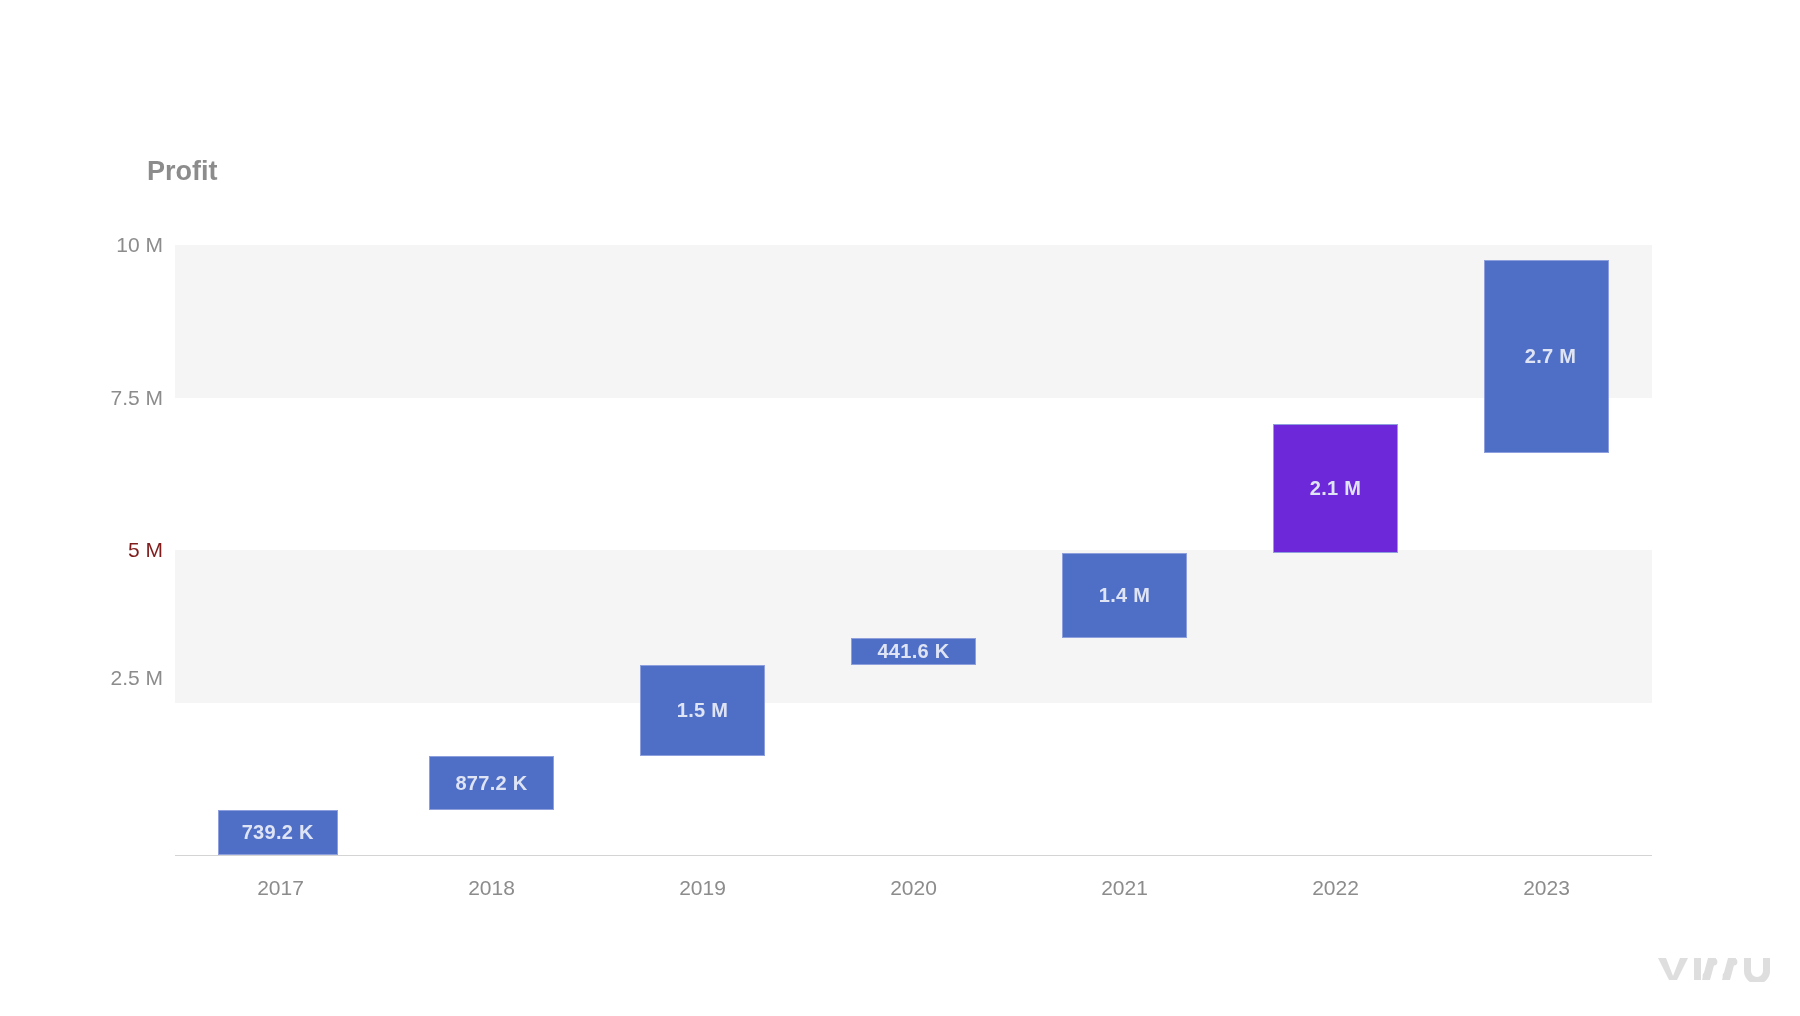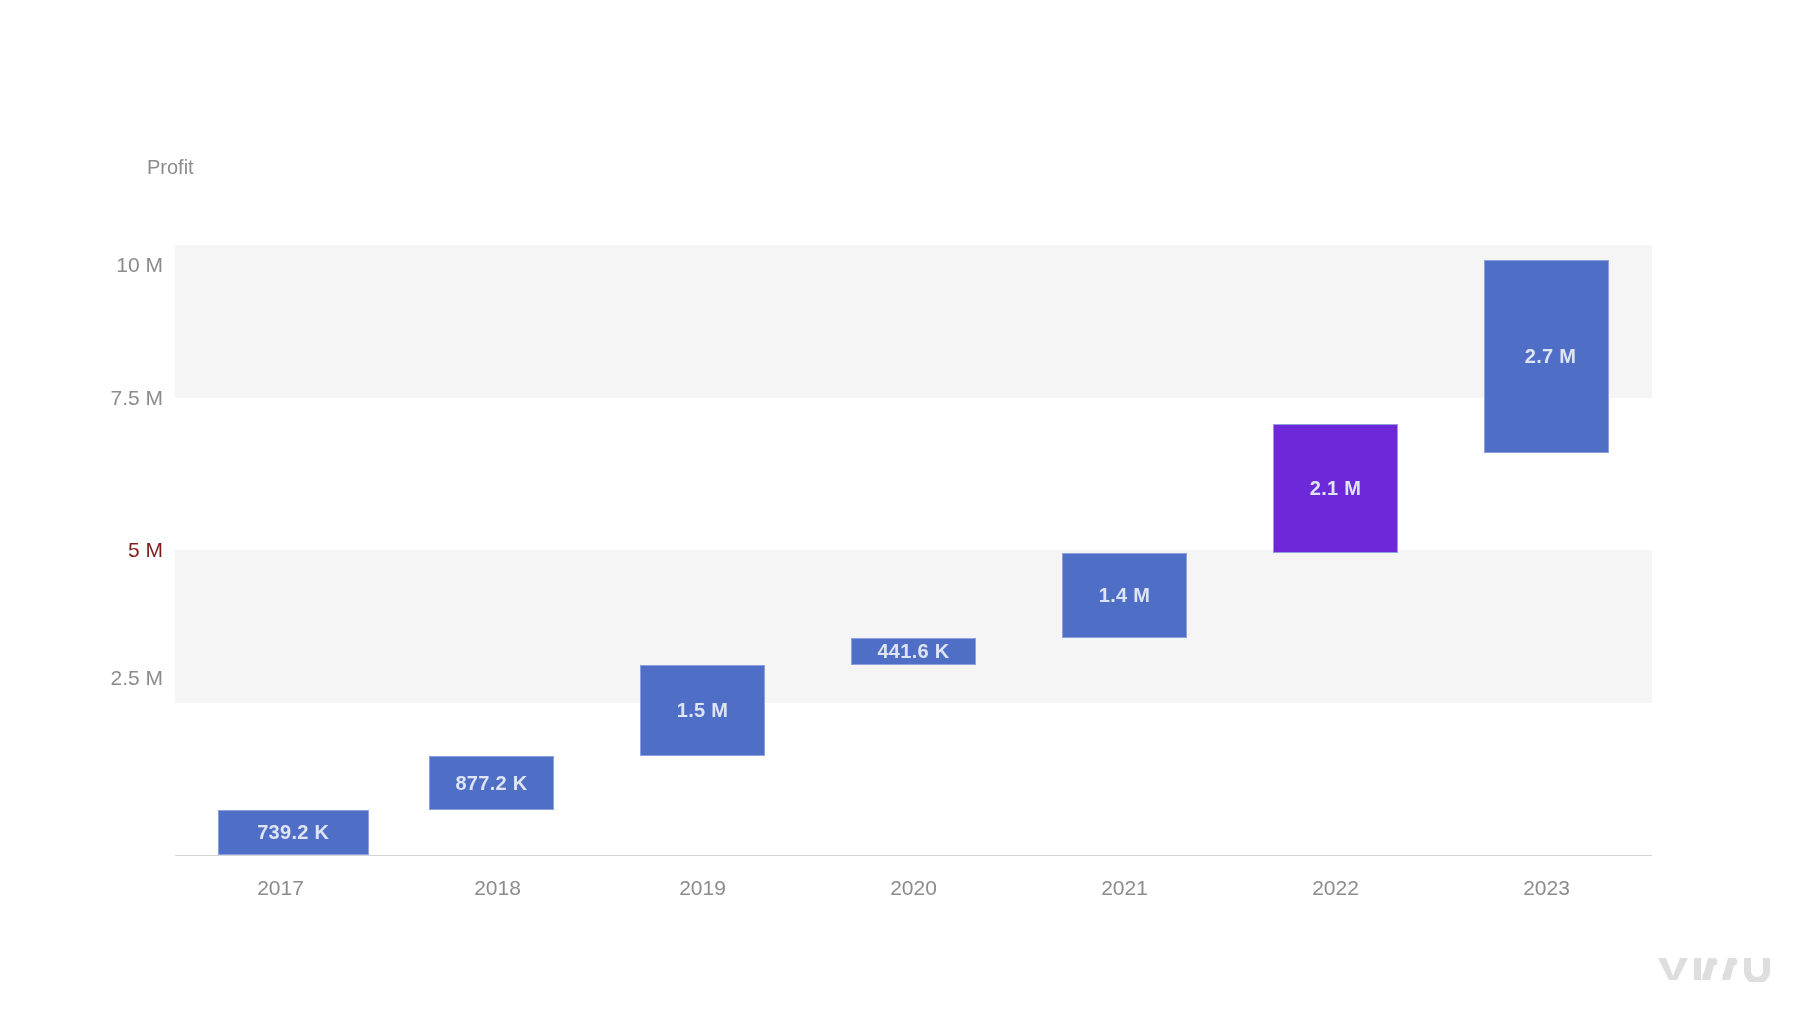--- a/index.html
+++ b/index.html
@@ -35,23 +35,23 @@
     color: #3a3a3a;
     letter-spacing: 0.2px;
     white-space: nowrap;
   }
 
   
   .y-axis-title {
     position: absolute;
     left: 147px;
     top: 156px;
-    font-size: 20px;
+    font-size: 27px;
     color: #8c8c8c;
-    font-weight: 400;
+    font-weight: 700;
     white-space: nowrap;
   }
 
   
   #plot-area {
     position: absolute;
     left: 175px;
     top: 245px;
     width: 1477px;
     height: 610px;
@@ -149,21 +149,21 @@
 
 
   <div class="y-axis-title" style="color: rgb(140, 140, 140);">Profit</div>
 
   <div id="plot-area">
     <div id="band-layer">
         <div class="band" style="top: 0px; height: 152.5px; background: rgb(245, 245, 245);"></div>
         <div class="band" style="top: 305px; height: 152.5px; background: rgb(245, 245, 245);"></div>
       </div>
     <div id="bar-layer">
-        <div class="bar" style="left: 42.7275px; top: 564.909px; width: 151px; height: 45.0912px; background: rgb(79, 111, 198); border-color: rgb(141, 160, 221);">
+        <div class="bar" style="left: 42.7275px; top: 564.909px; width: 120px; height: 45.0912px; background: rgb(79, 111, 198); border-color: rgb(141, 160, 221);">
           <span class="bar-label" style="color: rgb(223, 228, 245);">739.2 K</span>
         </div>
         <div class="bar" style="left: 253.727px; top: 511.4px; width: 125.545px; height: 53.5092px; background: rgb(79, 111, 198); border-color: rgb(141, 160, 221);">
           <span class="bar-label" style="color: rgb(223, 228, 245);">877.2 K</span>
         </div>
         <div class="bar" style="left: 464.728px; top: 419.9px; width: 125.545px; height: 91.5px; background: rgb(79, 111, 198); border-color: rgb(141, 160, 221);">
           <span class="bar-label" style="color: rgb(223, 228, 245);">1.5 M</span>
         </div>
         <div class="bar" style="left: 675.727px; top: 392.962px; width: 125.545px; height: 26.9376px; background: rgb(79, 111, 198); border-color: rgb(141, 160, 221);">
           <span class="bar-label" style="color: rgb(223, 228, 245);">441.6 K</span>
@@ -174,31 +174,31 @@
         <div class="bar" style="left: 1097.73px; top: 179.462px; width: 125.545px; height: 128.1px; background: #6d28d9; border-color: rgb(141, 160, 221);">
           <span class="bar-label" style="color: rgb(223, 228, 245);">2.1 M</span>
         </div>
         <div class="bar" style="left: 1308.73px; top: 14.762px; width: 125.545px; height: 193px; background: rgb(79, 111, 198); border-color: rgb(141, 160, 221); padding-left: 8px;">
           <span class="bar-label" style="color: rgb(223, 228, 245);">2.7 M</span>
         </div>
       </div>
   </div>
 
   <div id="y-tick-layer">
-      <div class="y-tick" style="top: 0px; color: rgb(140, 140, 140); margin-top: 20px;">10 M</div>
+      <div class="y-tick" style="top: 0px; color: rgb(140, 140, 140);">10 M</div>
       <div class="y-tick" style="top: 152.5px; color: rgb(140, 140, 140);">7.5 M</div>
       <div class="y-tick" style="top: 305px; color: #7f1d1d;">5 M</div>
       <div class="y-tick" style="top: 433px; color: rgb(140, 140, 140);">2.5 M</div>
     </div>
 
   <div class="axis-line"></div>
 
   <div id="x-tick-layer">
       <div class="x-tick" style="left: 105.5px; color: rgb(140, 140, 140);">2017</div>
-      <div class="x-tick" style="left: 316.5px; color: rgb(140, 140, 140); margin-left: 6px;">2018</div>
+      <div class="x-tick" style="left: 316.5px; color: rgb(140, 140, 140);">2018</div>
       <div class="x-tick" style="left: 527.5px; color: rgb(140, 140, 140);">2019</div>
       <div class="x-tick" style="left: 738.5px; color: rgb(140, 140, 140);">2020</div>
       <div class="x-tick" style="left: 949.5px; color: rgb(140, 140, 140);">2021</div>
       <div class="x-tick" style="left: 1160.5px; color: rgb(140, 140, 140);">2022</div>
       <div class="x-tick" style="left: 1371.5px; color: rgb(140, 140, 140);">2023</div>
     </div>
 
   <div class="watermark">
     <svg width="118" height="28" viewBox="0 0 118 28" aria-hidden="true">
       <g fill="#dedede">

